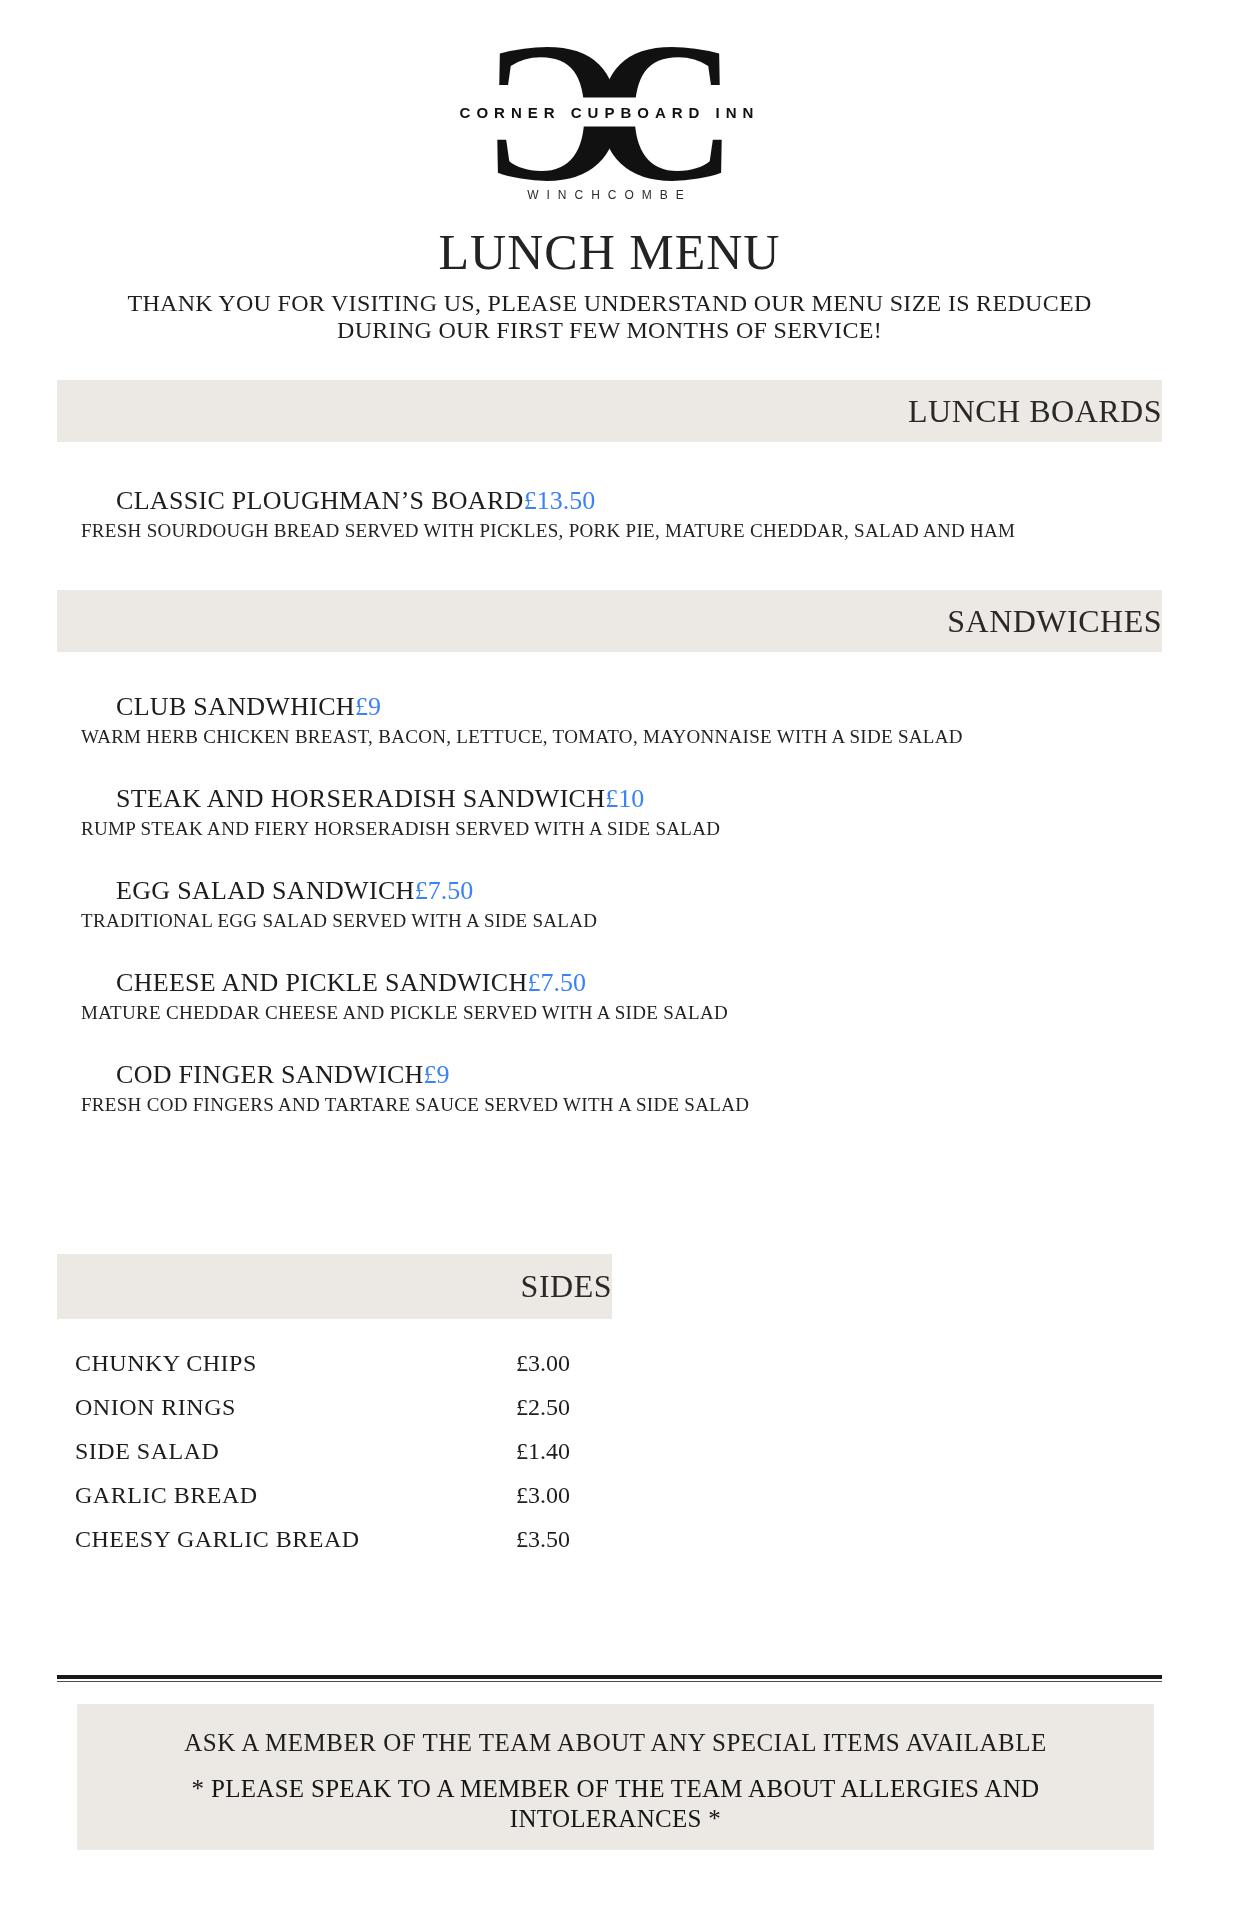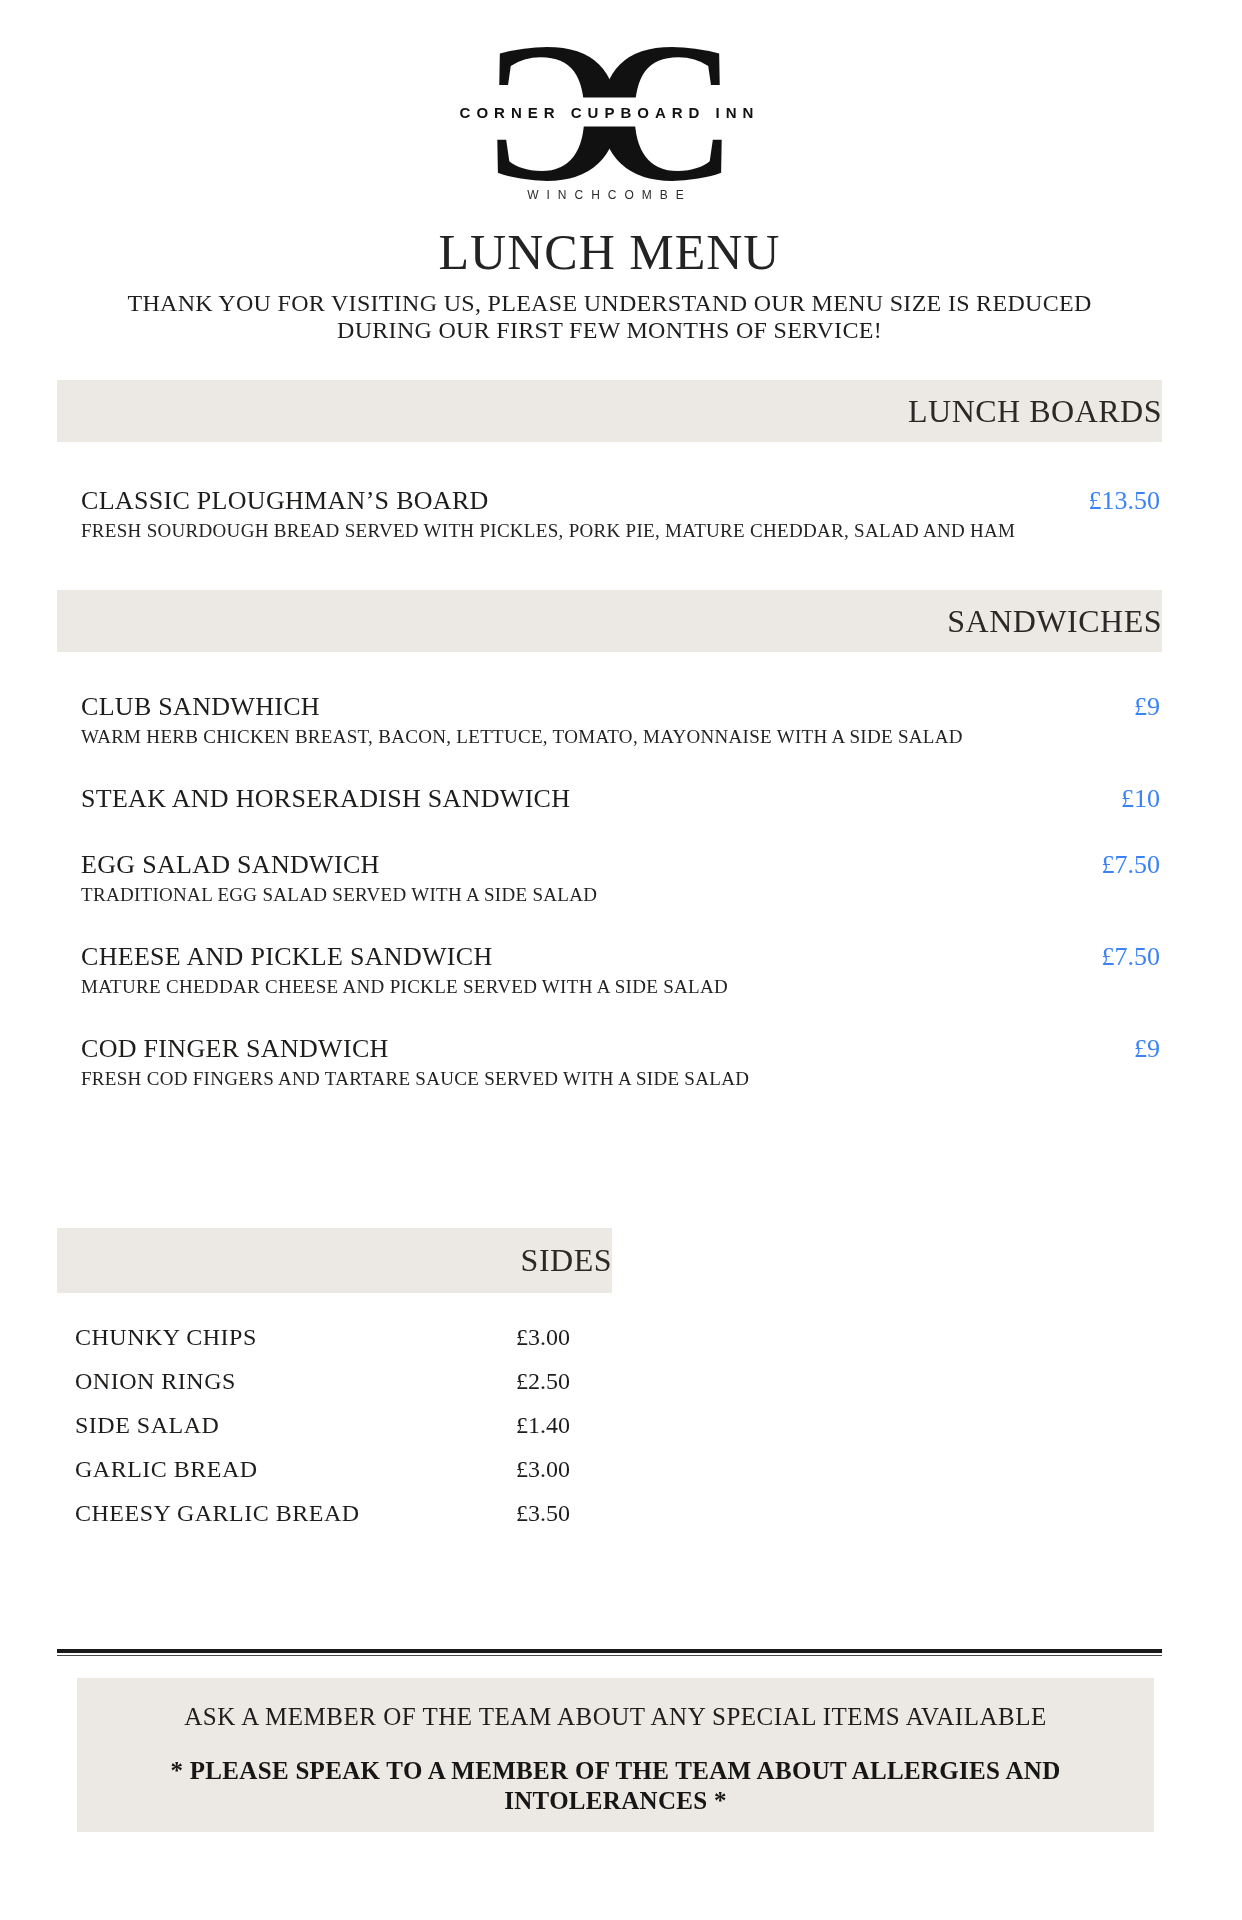--- a/index.html
+++ b/index.html
@@ -54,21 +54,21 @@
   .band-boards{margin-top:36px;}
   .band-sandwiches{margin-top:48px;}
   .band-sides{margin-top:138px;width:555px;height:65px;line-height:65px;}
 
   
   .items{padding:0 2px 0 24px;}
   .item{margin-top:36px;}
   .item:first-of-type{margin-top:44px;}
   .items-sandwiches .item:first-of-type{margin-top:40px;}
   .items-boards .item + .item{margin-top:30px;}
-  .item-row{display:flex;justify-content:space-between;align-items:baseline;line-height:30px;}
+  .item-row{display:flex;justify-content:flex-start;align-items:baseline;line-height:30px;margin-left:35px;}
   .item-name{font-size:26px;letter-spacing:0.3px;color:#1d1d1b;}
   .item-price{font-size:26px;color:#3b82f6;}
   .item-desc{margin-top:4px;line-height:22px;font-size:19px;letter-spacing:0.3px;color:#232323;}
 
   
   .sides-items{width:525px;padding:0 12px 0 18px;box-sizing:border-box;margin-top:32px;}
   .side-row{display:flex;justify-content:space-between;align-items:center;line-height:24px;margin-top:20px;}
   .side-row:first-of-type{margin-top:0;}
   .side-name{font-size:24px;letter-spacing:0.5px;color:#1d1d1b;}
   .side-price{font-size:24px;color:#1d1d1b;}
@@ -79,21 +79,21 @@
     border-top:4px solid #191919;
     border-bottom:1px solid #4a4a4a;
   }
   .footer-box{
     margin:22px 8px 0 20px;
     background:#ece8e4;
     text-align:center;
     padding:24px 20px 16px;
   }
   .footer-line1{margin:0;font-size:25px;line-height:30px;letter-spacing:0.5px;font-weight:400;color:#1e1e1e;}
-  .footer-line2{margin:24px 0 0;font-size:25px;line-height:30px;letter-spacing:0.3px;font-weight:700;color:#161616;}
+  .footer-line2{margin:16px 0 0;font-size:25px;line-height:30px;letter-spacing:0.3px;font-weight:400;color:#161616;}
 </style>
 </head>
 <body>
 
 <div class="page">
   <div class="content">
 
     <header class="menu-header">
       <div class="cc">
         <span class="c flipped">C</span><span class="c">C</span>
@@ -132,20 +132,21 @@
               <span class="item-price">£9</span>
             </div>
             <div class="item-desc">WARM HERB CHICKEN BREAST, BACON, LETTUCE, TOMATO, MAYONNAISE WITH A SIDE SALAD</div>
           </div>
 
           <div class="item">
             <div class="item-row">
               <span class="item-name">STEAK AND HORSERADISH SANDWICH</span>
               <span class="item-price">£10</span>
             </div>
+            <div class="item-desc">RUMP STEAK AND FIERY HORSERADISH SERVED WITH A SIDE SALAD</div>
           </div>
 
           <div class="item">
             <div class="item-row">
               <span class="item-name">EGG SALAD SANDWICH</span>
               <span class="item-price">£7.50</span>
             </div>
             <div class="item-desc">TRADITIONAL EGG SALAD SERVED WITH A SIDE SALAD</div>
           </div>
 

